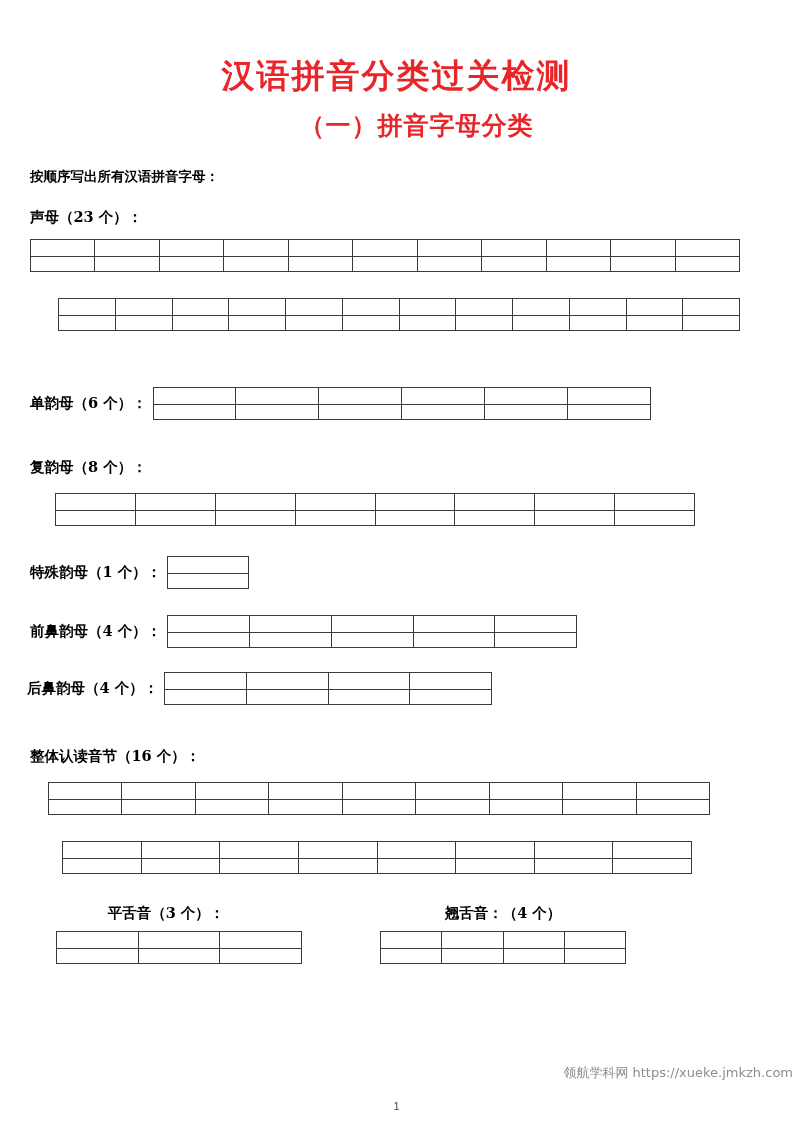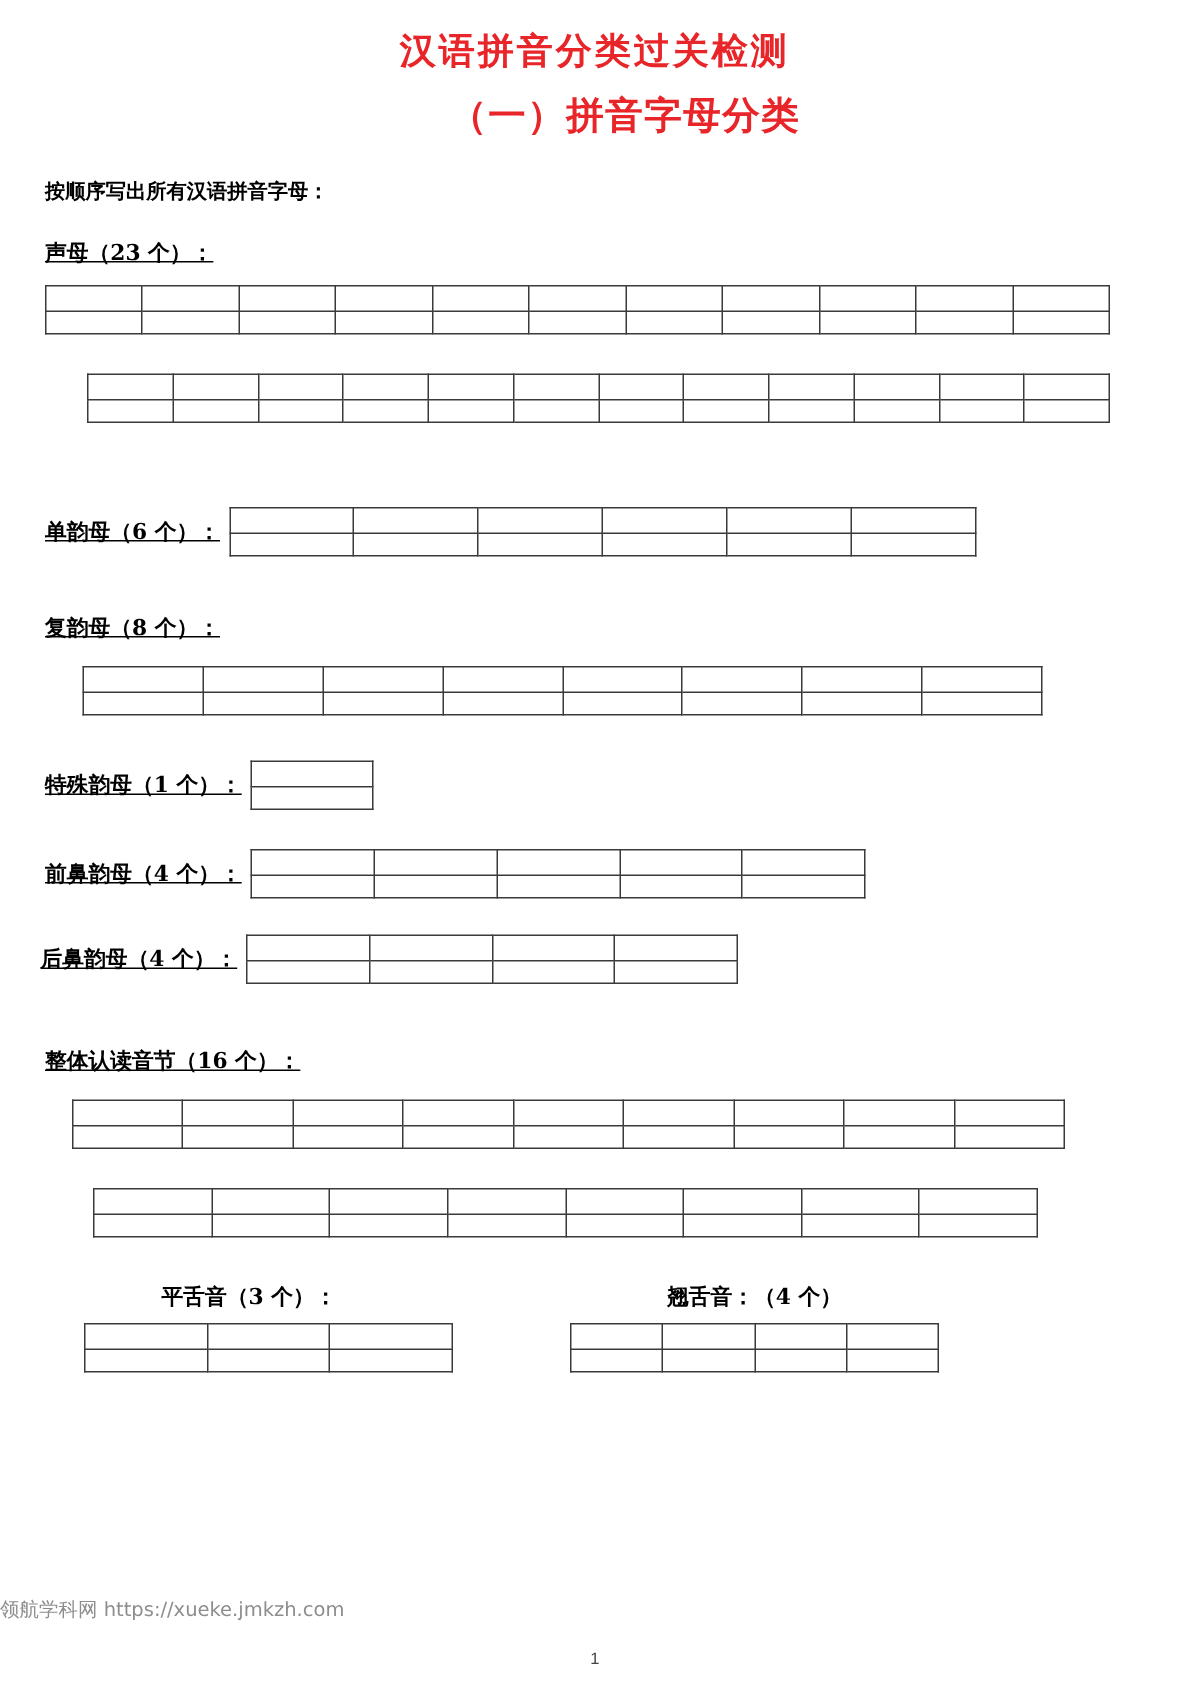--- a/index.html
+++ b/index.html
@@ -20,24 +20,24 @@
     height: 1122px;
     position: relative;
     box-sizing: border-box;
     padding: 0;
   }
   .title-main {
     text-align: center;
     color: #e8262a;
     font-family: "DejaVu Sans", sans-serif;
     font-weight: bold;
-    font-size: 24px;
+    font-size: 33px;
     letter-spacing: 2px;
     margin: 0;
-    padding-top: 18px;
+    padding-top: 54px;
   }
   .title-sub {
     text-align: center;
     color: #e8262a;
     font-family: "DejaVu Sans", sans-serif;
     font-weight: bold;
     font-size: 25px;
     letter-spacing: 1px;
     margin: 10px 0 0 0;
     padding-left: 40px;
@@ -46,21 +46,20 @@
     font-family: "DejaVu Sans", sans-serif;
     font-weight: bold;
     font-size: 13.5px;
     margin: 26px 0 0 30px;
     color: #000;
   }
   .section {
     margin-top: 22px;
     padding-left: 30px;
     position: relative;
-    text-decoration: underline;
   }
   .sec-label {
     font-family: "DejaVu Serif", serif;
     font-weight: bold;
     font-size: 14.5px;
     white-space: nowrap;
     color: #000;
   }
   .row-inline {
     display: flex;
@@ -79,21 +78,21 @@
     padding: 0;
   }
   .grid tr.tall td {
     height: 16px;
   }
   .watermark {
     position: absolute;
     left: 0;
     right: 0;
     top: 1064px;
-    text-align: left;
+    text-align: right;
     color: #8d8d8d;
     font-family: "DejaVu Sans", sans-serif;
     font-size: 13px;
   }
   .pagenum {
     position: absolute;
     left: 0;
     right: 0;
     top: 1100px;
     text-align: center;

